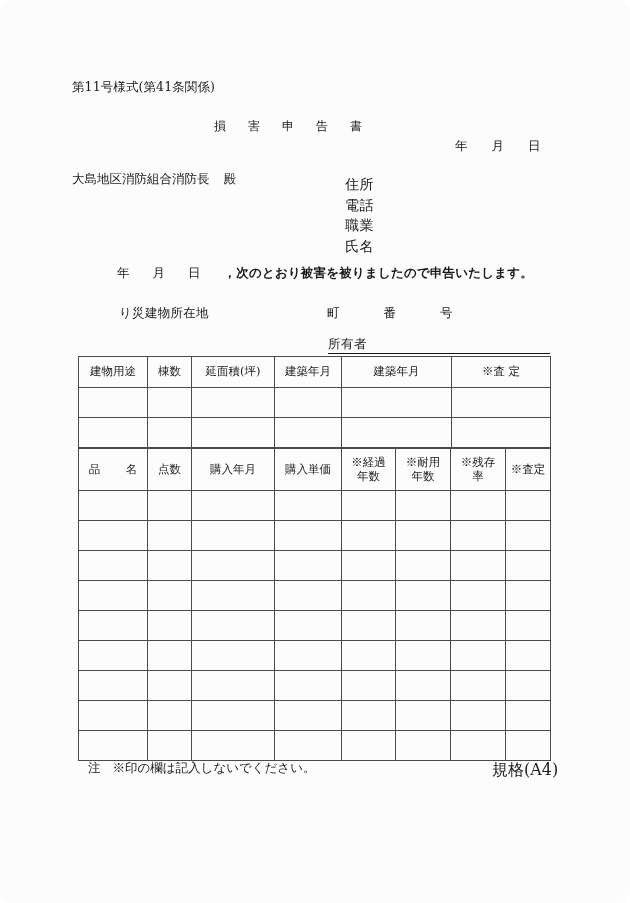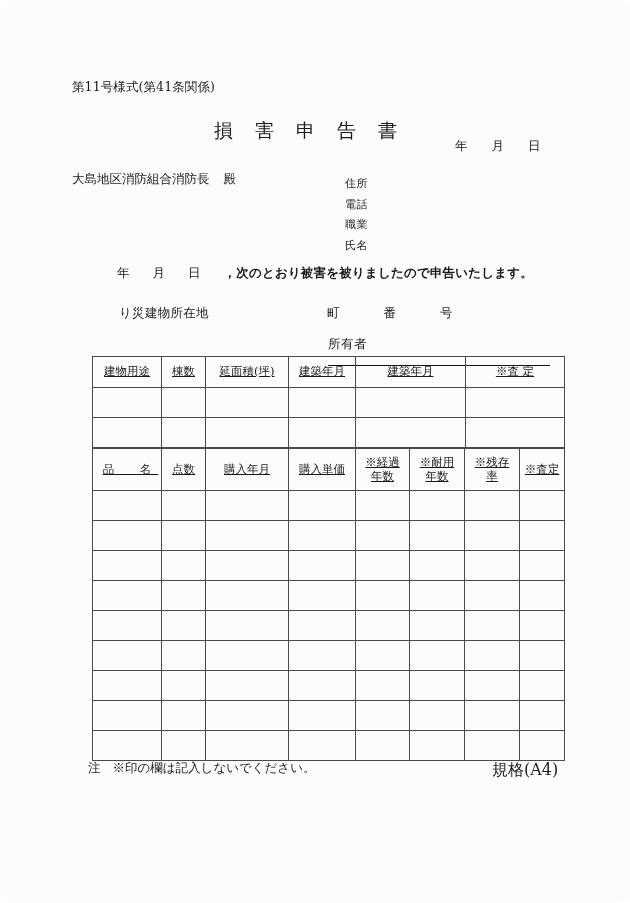--- a/index.html
+++ b/index.html
@@ -26,40 +26,40 @@
   
   .form-no {
     left: 72px;
     top: 79px;
     font-size: 12.5px;
     letter-spacing: 0.1px;
   }
   .doc-title {
     left: 214px;
     top: 118px;
-    font-size: 19px;
+    font-size: 12px;
     letter-spacing: 22px;
   }
   .date-line {
     left: 455px;
     top: 138px;
     font-size: 12.5px;
     letter-spacing: 24px;
   }
   .addressee {
     left: 72px;
     top: 171px;
     font-size: 12.5px;
   }
   .addressee .honor { margin-left: 14px; }
 
   .owner-fields {
     left: 345px;
     top: 174px;
-    font-size: 11px;
+    font-size: 14px;
     line-height: 20.5px;
     text-align: right;
   }
   .owner-fields div { letter-spacing: 0.5px; }
 
   .declaration {
     left: 117px;
     top: 265px;
     font-size: 12.5px;
   }
@@ -79,34 +79,33 @@
     letter-spacing: 44px;
   }
 
   
   .owner-head {
     left: 328px;
     top: 336px;
     width: 222px;
     font-size: 12.5px;
     border-bottom: 1px solid #141414;
-    padding-bottom: 12px;
+    padding-bottom: 0;
     letter-spacing: 0.5px;
   }
 
   
   .tbl {
     position: absolute;
-    left: 92px;
+    left: 78px;
     width: 472px;
     border-collapse: collapse;
     table-layout: fixed;
     border: 1.6px solid #141414;
     background: transparent;
-    text-decoration: underline;
   }
   .tbl td, .tbl th {
     border: 0.8px solid #4a4a4a;
     font-weight: normal;
     font-size: 11.5px;
     text-align: center;
     vertical-align: middle;
     padding: 0;
     color: #1a1a1a;
   }

